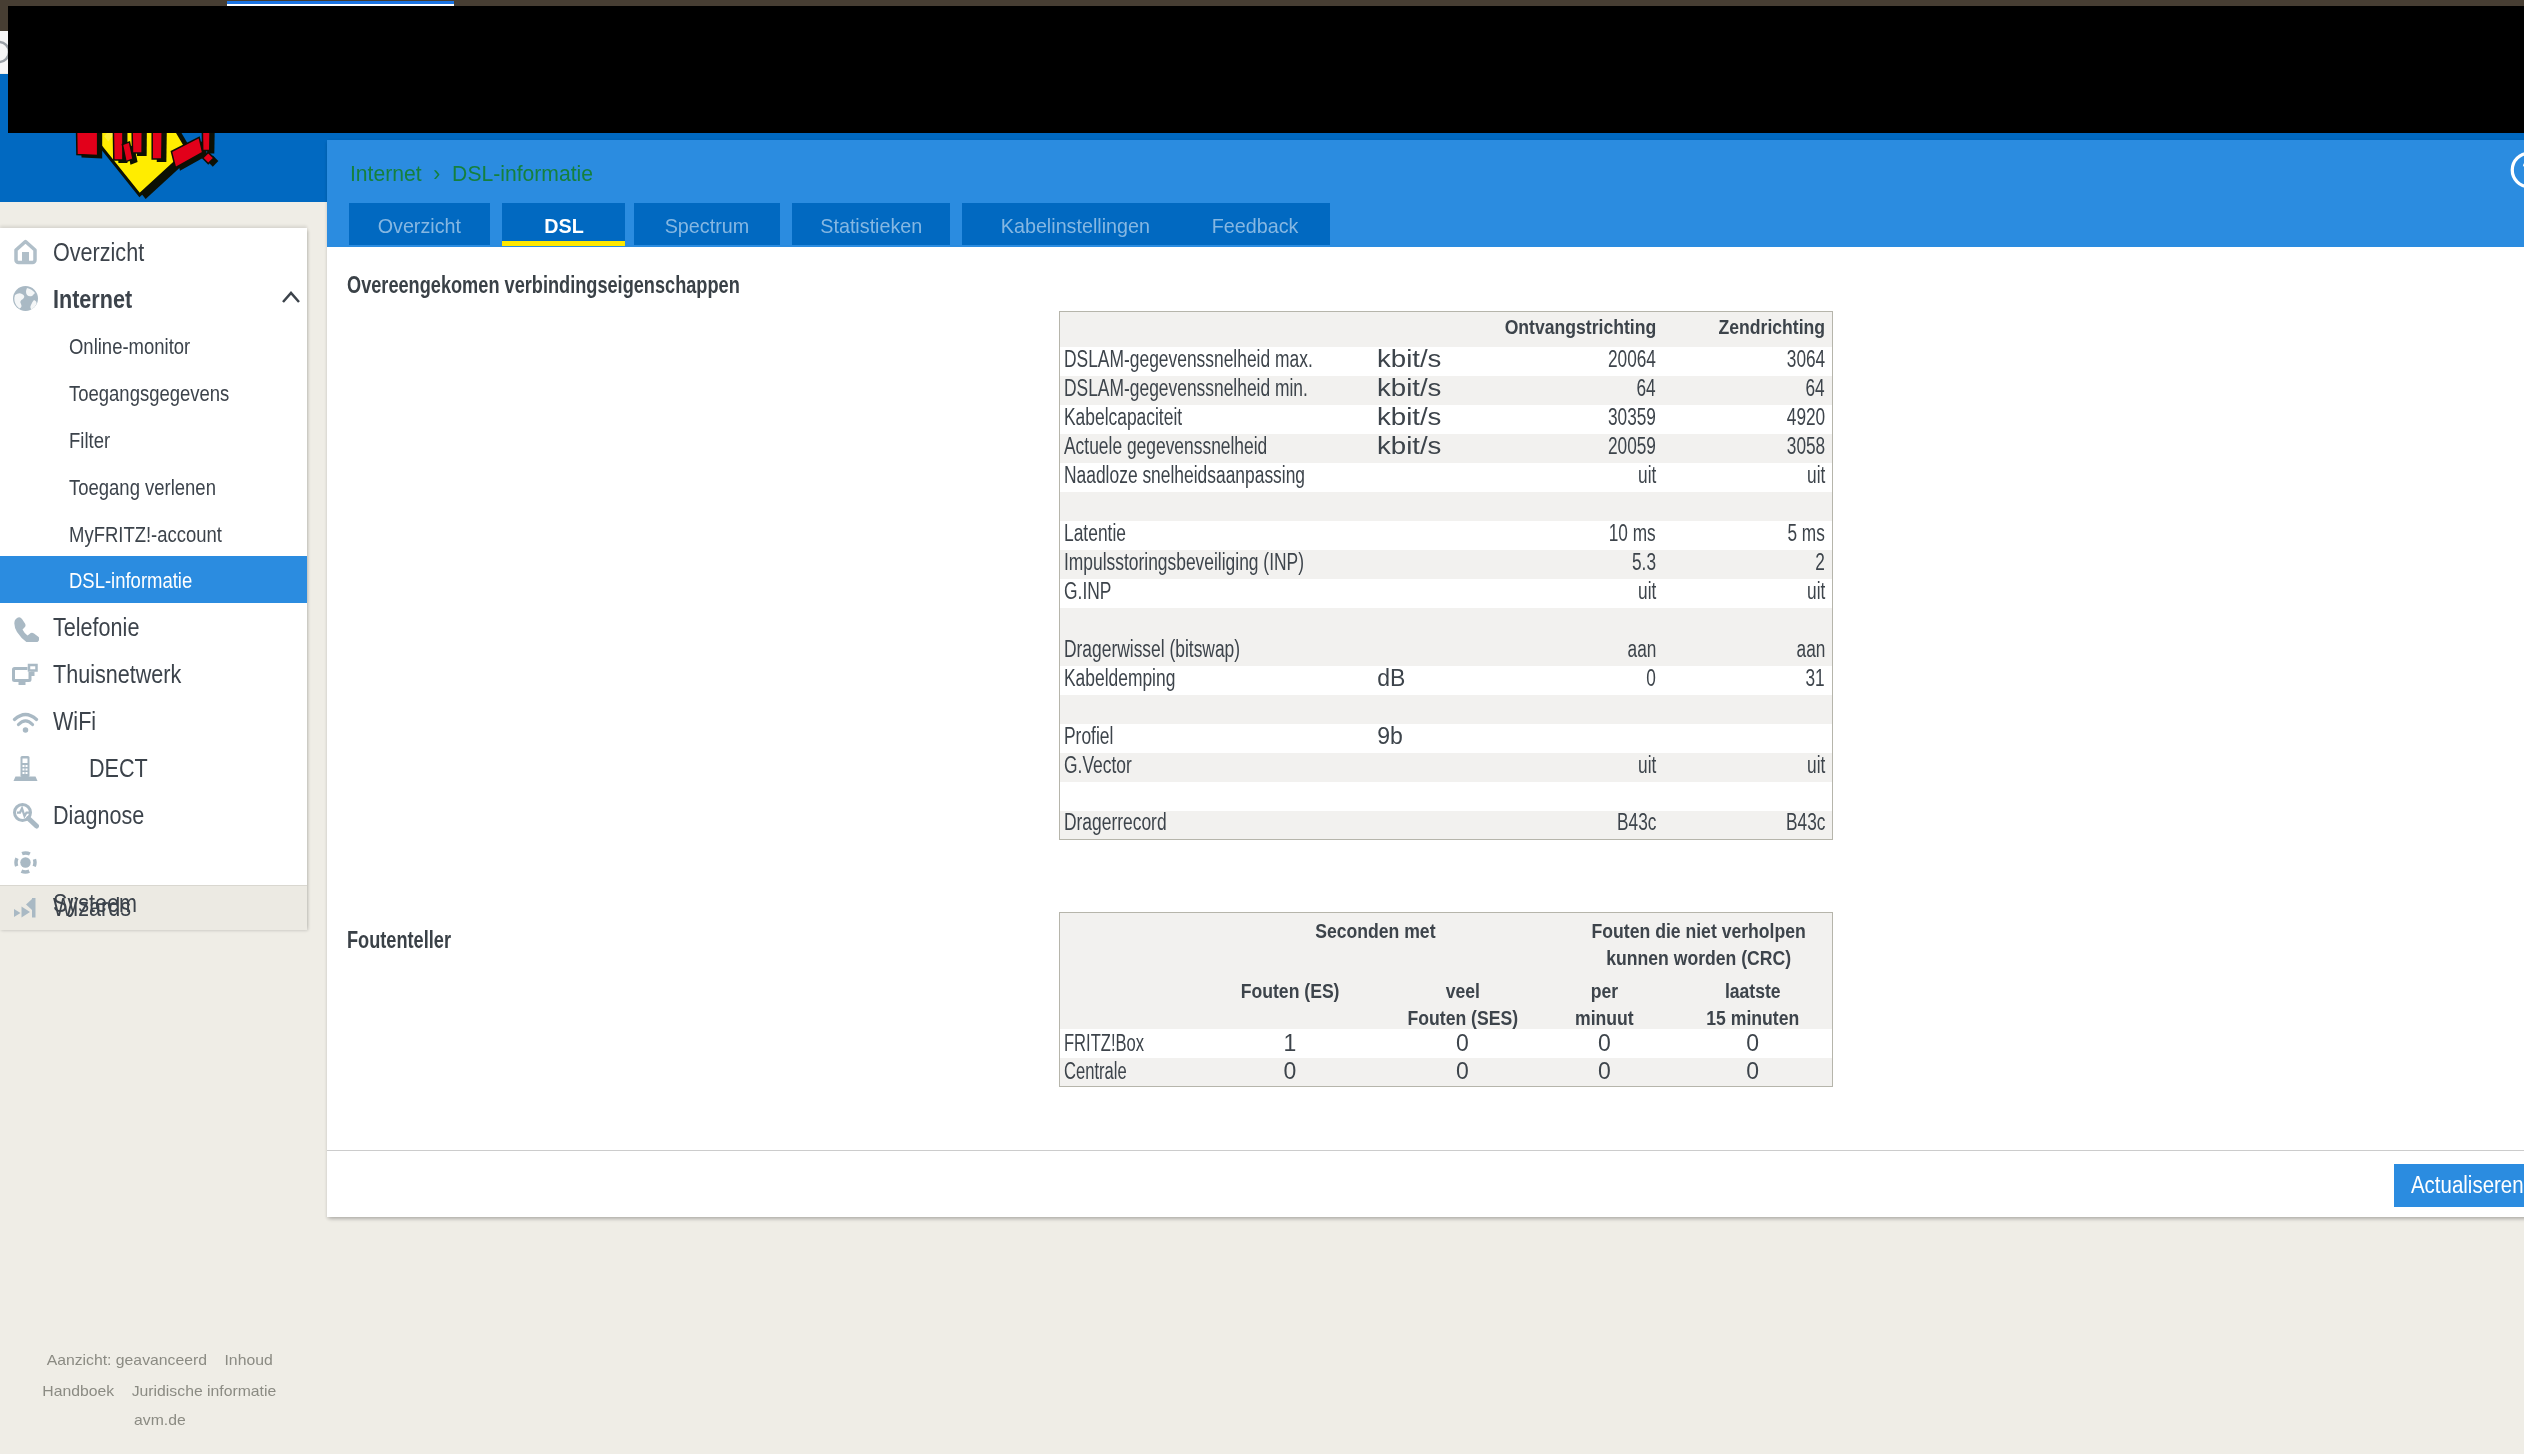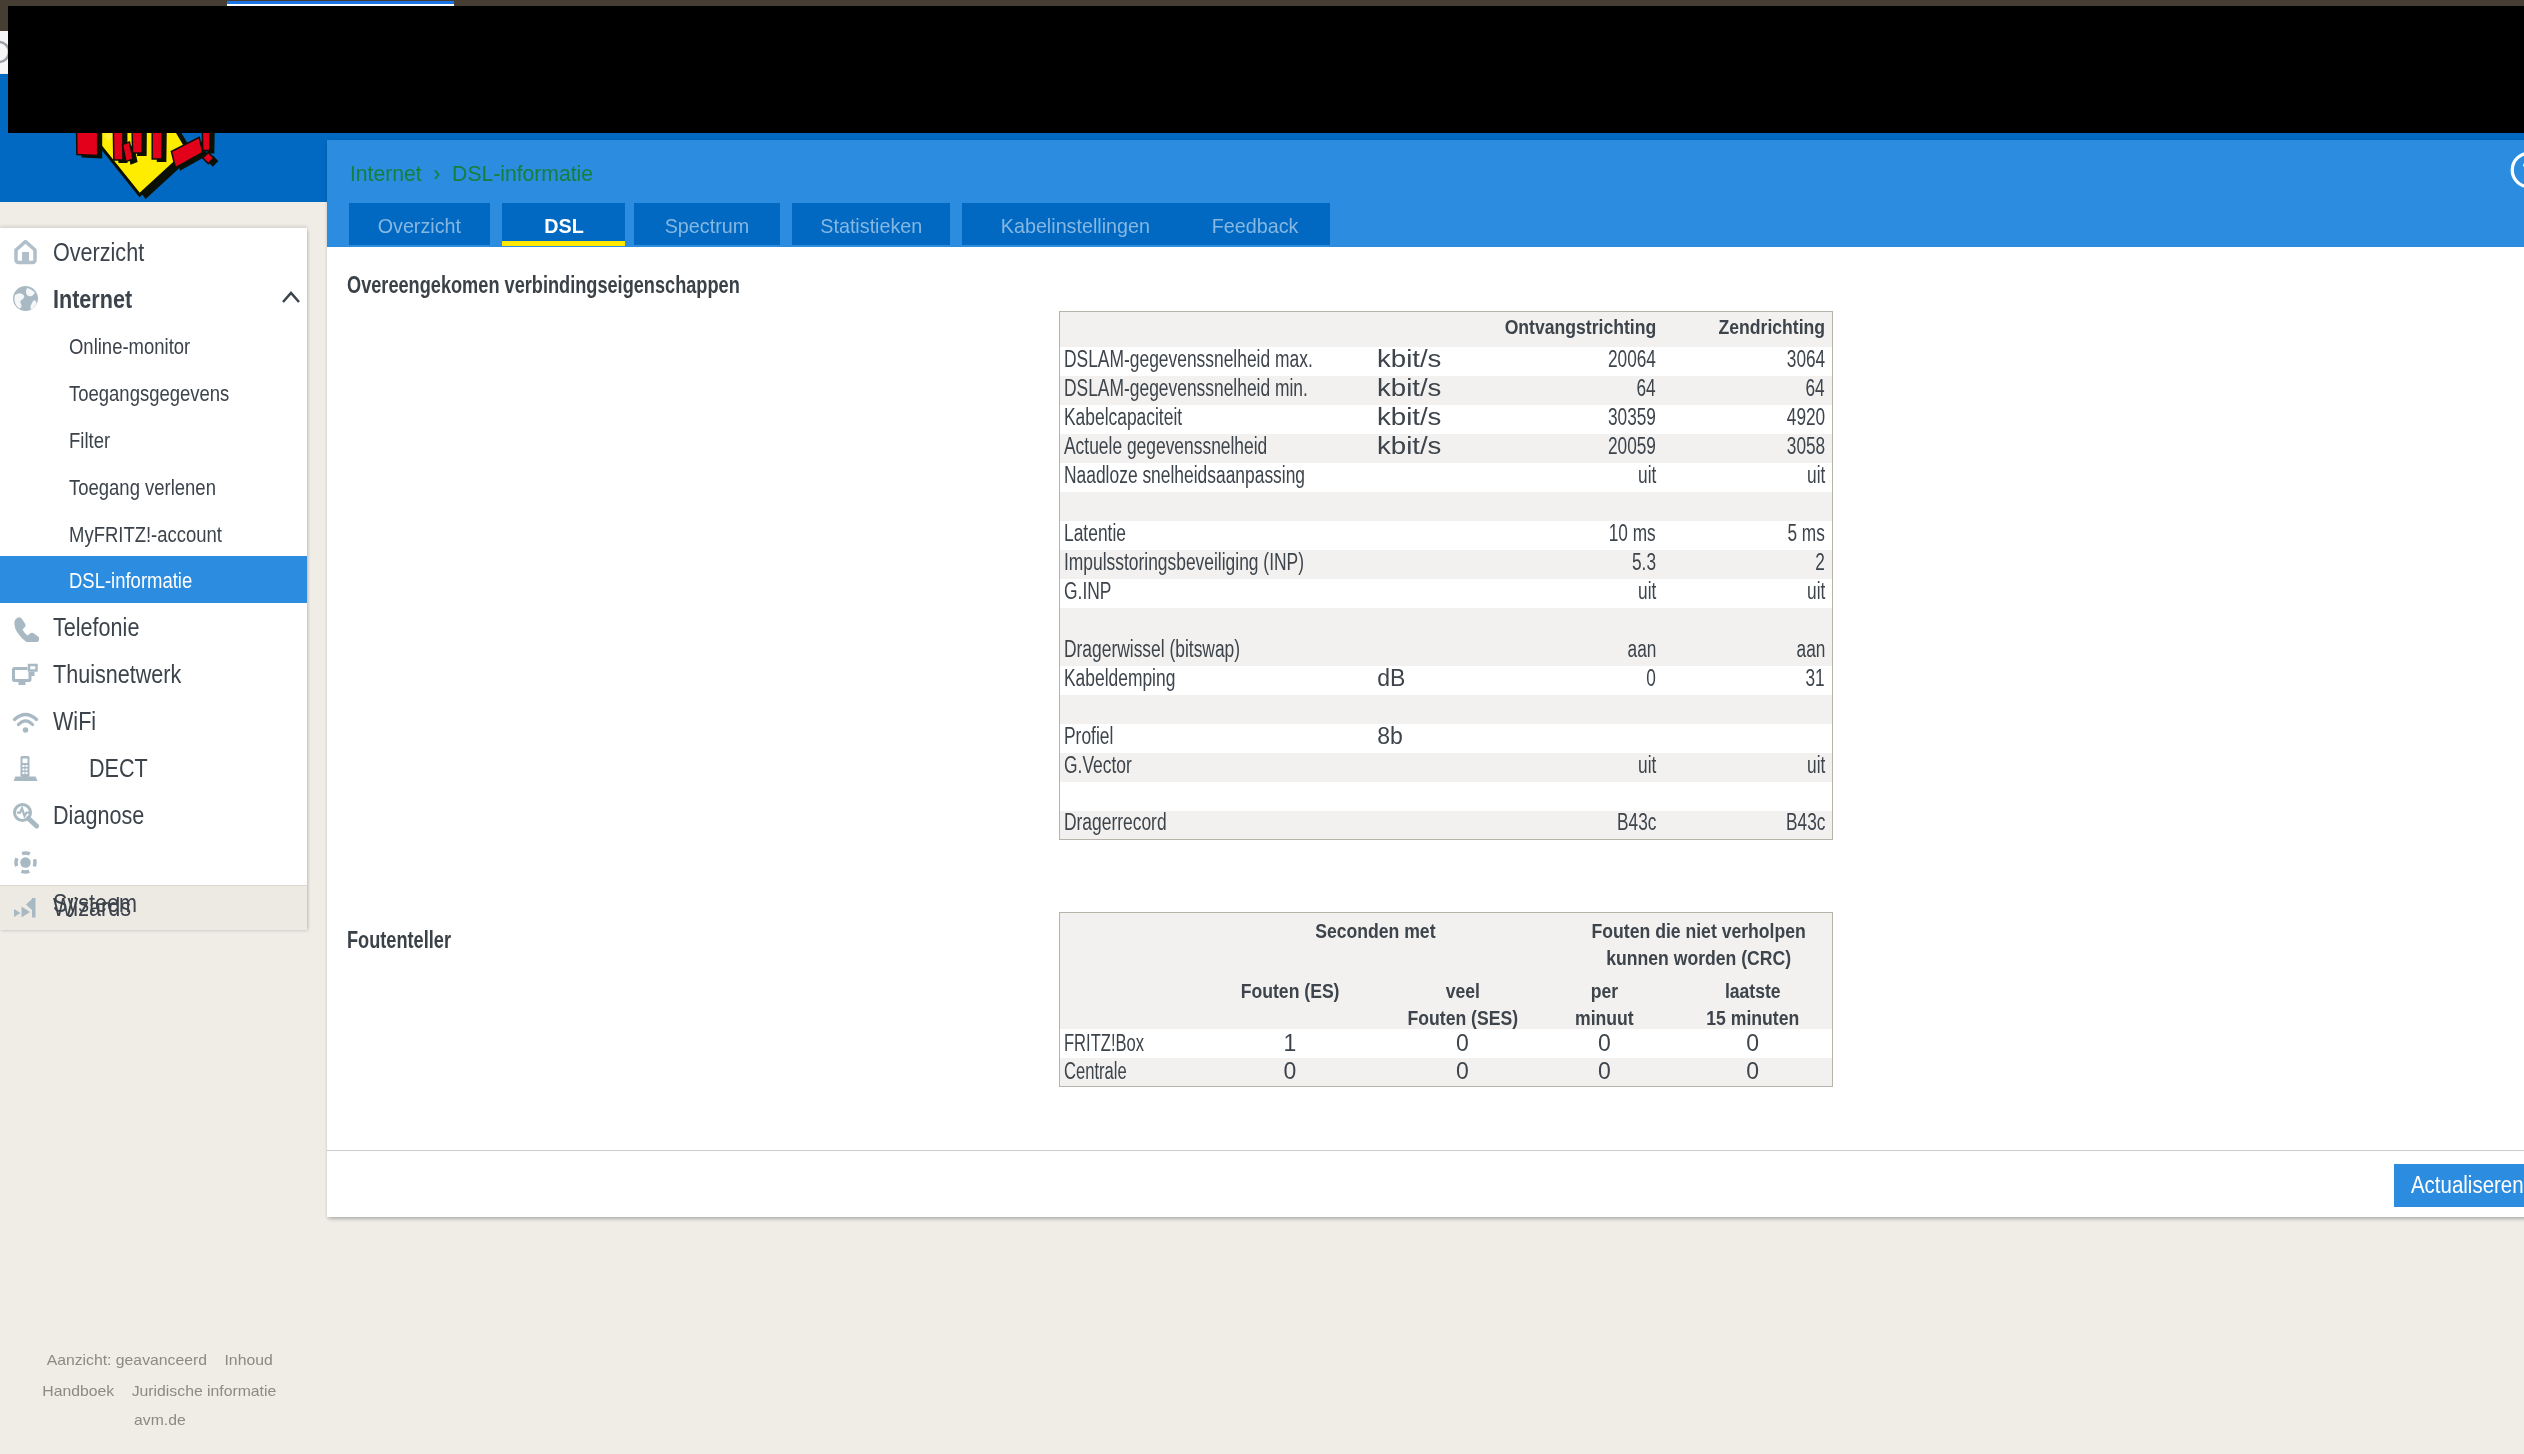--- a/index.html
+++ b/index.html
@@ -316,21 +316,21 @@
         </td>
       </tr>
   <tr class="g">
         <td></td>
         <td></td>
         <td></td>
         <td></td>
       </tr>
   <tr>
         <td class="lbl"><span class="cx k76">Profiel</span></td>
-        <td class="lbl"><span class="cx">8b</span></td>
+        <td class="lbl"><span class="cx">9b</span></td>
         <td></td>
         <td></td>
       </tr>
   <tr class="g">
         <td class="lbl"><span class="cx k76">G.Vector</span></td>
         <td></td>
         <td class="r pr">
           <span class="cxr k75">uit</span>
         </td>
         <td class="r pr">

